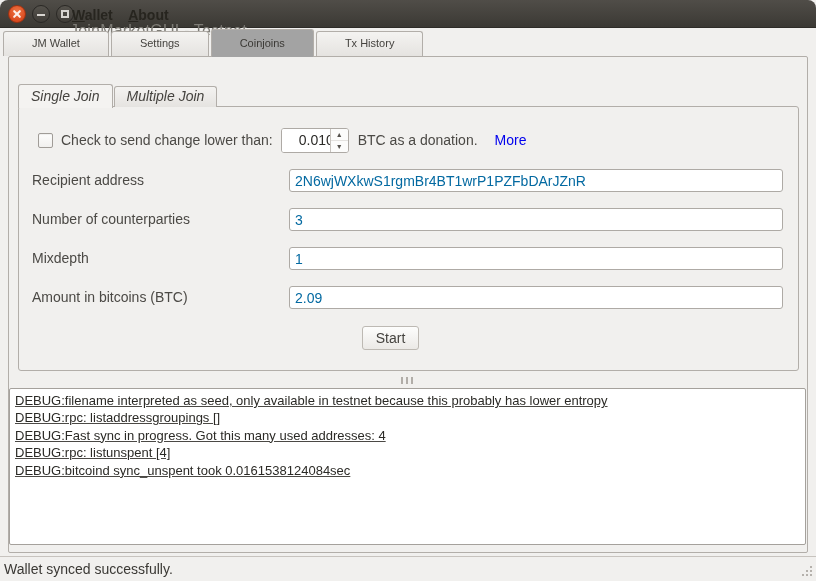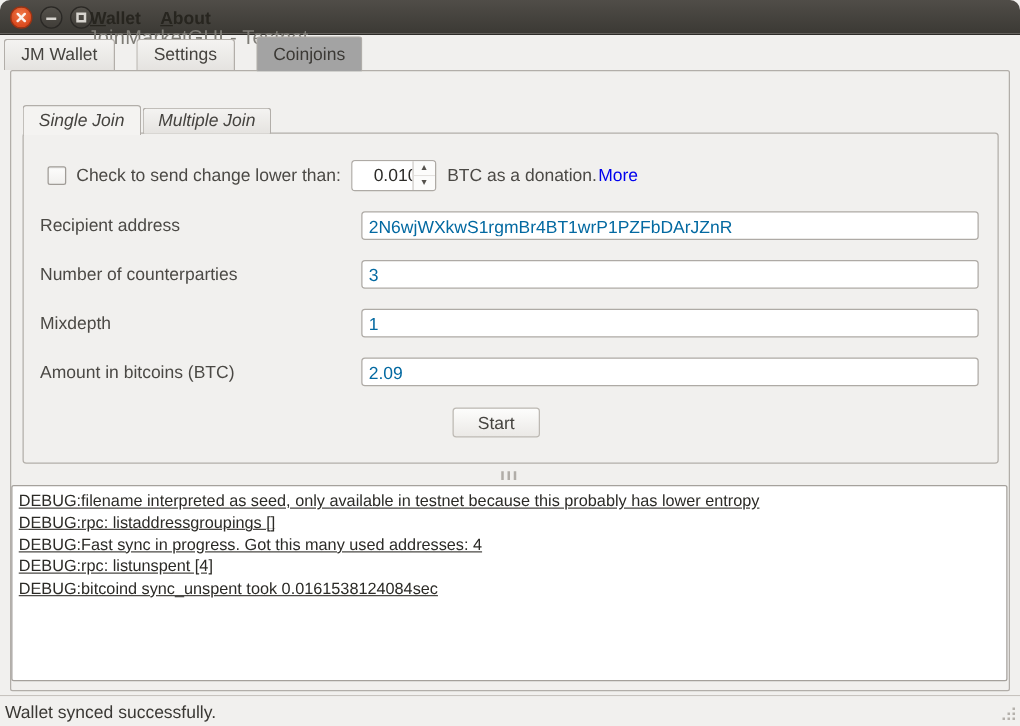--- a/index.html
+++ b/index.html
@@ -36,22 +36,22 @@
   .tb-title {
     position:absolute; left:70px; top:22px; font-size:16px; font-weight:normal; color:#7e7c76;
     white-space:nowrap; letter-spacing:0.2px;
   }
   .tb-menu { position:absolute; left:72px; top:6px; white-space:nowrap; }
   .tb-menu-item { font-size:14px; font-weight:bold; color:#27251f; margin-right:11px; }
   
   .tabbar { position:absolute; display:flex; align-items:flex-end; z-index:5; }
   .tabbar-main { left:3px; top:28px; height:28px; }
   .tab {
-    height:25px; line-height:23px; padding:0 13px; margin-right:17px;
-    font-size:14px; color:#45433f; white-space:nowrap;
+    height:25px; line-height:23px; padding:0 28px; margin-right:2px;
+    font-size:11px; color:#45433f; white-space:nowrap;
     background:linear-gradient(#f4f3f1, #e5e3e0);
     border:1px solid #b2aea9; border-bottom:none; border-radius:3px 3px 0 0;
   }
   .tab.active {
     height:28px; line-height:26px; background:#a3a3a3;
     position:relative; bottom:-1px; z-index:6; color:#3b3935;
   }
   
   .pane-outer {
     position:absolute; left:8px; top:56px; width:800px; height:497px;
@@ -85,38 +85,38 @@
     flex:1; border:none; outline:none; width:44px; padding:0 0 0 17px;
     font-family:"Liberation Sans", sans-serif; font-size:14px; color:#2c2b28; background:#fff;
   }
   .spin-btns { width:18px; border-left:1px solid #c8c4bf; display:flex; flex-direction:column; }
   .spin-btn {
     flex:1; display:flex; align-items:center; justify-content:center;
     font-size:7px; color:#55524d; background:#fcfcfb;
   }
   .spin-btn.up { border-bottom:1px solid #e4e2df; }
   .suffix { margin-left:9px; }
-  .link { margin-left:1px; font-size:14px; text-decoration:none; cursor:pointer; }
+  .link { margin-left:17px; font-size:14px; text-decoration:none; cursor:pointer; }
   
   .frow { position:absolute; left:13px; right:15px; height:24px; }
   .frow .lbl { position:absolute; left:0; top:3px; }
   .frow input {
     position:absolute; left:257px; right:0; top:0; height:23px;
     border:1px solid #aeaaa5; border-radius:3px; background:#fff;
     font-family:"Liberation Sans", sans-serif; font-size:14px; color:#0369a1;
     padding:0 5px; outline:none;
   }
   
   .btn {
     position:absolute; top:219px; height:24px; font-family:"Liberation Sans", sans-serif;
     font-size:14px; color:#45433f; text-align:center;
     background:linear-gradient(#fdfdfc, #ebe9e6);
     border:1px solid #bdb9b3; border-radius:3px; cursor:pointer;
   }
-  .btn-start { left:343px; width:70px; }
+  .btn-start { left:343px; width:57px; }
   .btn-abort { left:431px; width:82px; color:#b4b1ac; }
   
   .splitter { position:absolute; left:0; top:375px; width:816px; height:12px; }
   .grip { position:absolute; top:2px; left:401px; display:flex; }
   .grip span { width:2px; height:7px; background:#b1ada8; margin-right:3px; }
   
   .logbox {
     position:absolute; left:9px; top:388px; width:797px; height:157px;
     background:#fff; border:1px solid #a5a19c; border-radius:2px;
     padding:3px 5px; overflow:hidden;text-decoration:underline;
@@ -145,20 +145,21 @@
   <div class="tb-menu">
     <span class="tb-menu-item"><u>W</u>allet</span>
     <span class="tb-menu-item"><u>A</u>bout</span>
   </div>
 </div>
 
 <div class="tabbar tabbar-main">
   <div class="tab">JM Wallet</div>
   <div class="tab">Settings</div>
   <div class="tab active">Coinjoins</div>
+  <div class="tab">Tx History</div>
 </div>
 
 <div class="pane-outer">
 
   <div class="tabbar tabbar-join">
     <div class="jtab active">Single Join</div>
     <div class="jtab">Multiple Join</div>
   </div>
 
   <div class="pane-inner">

